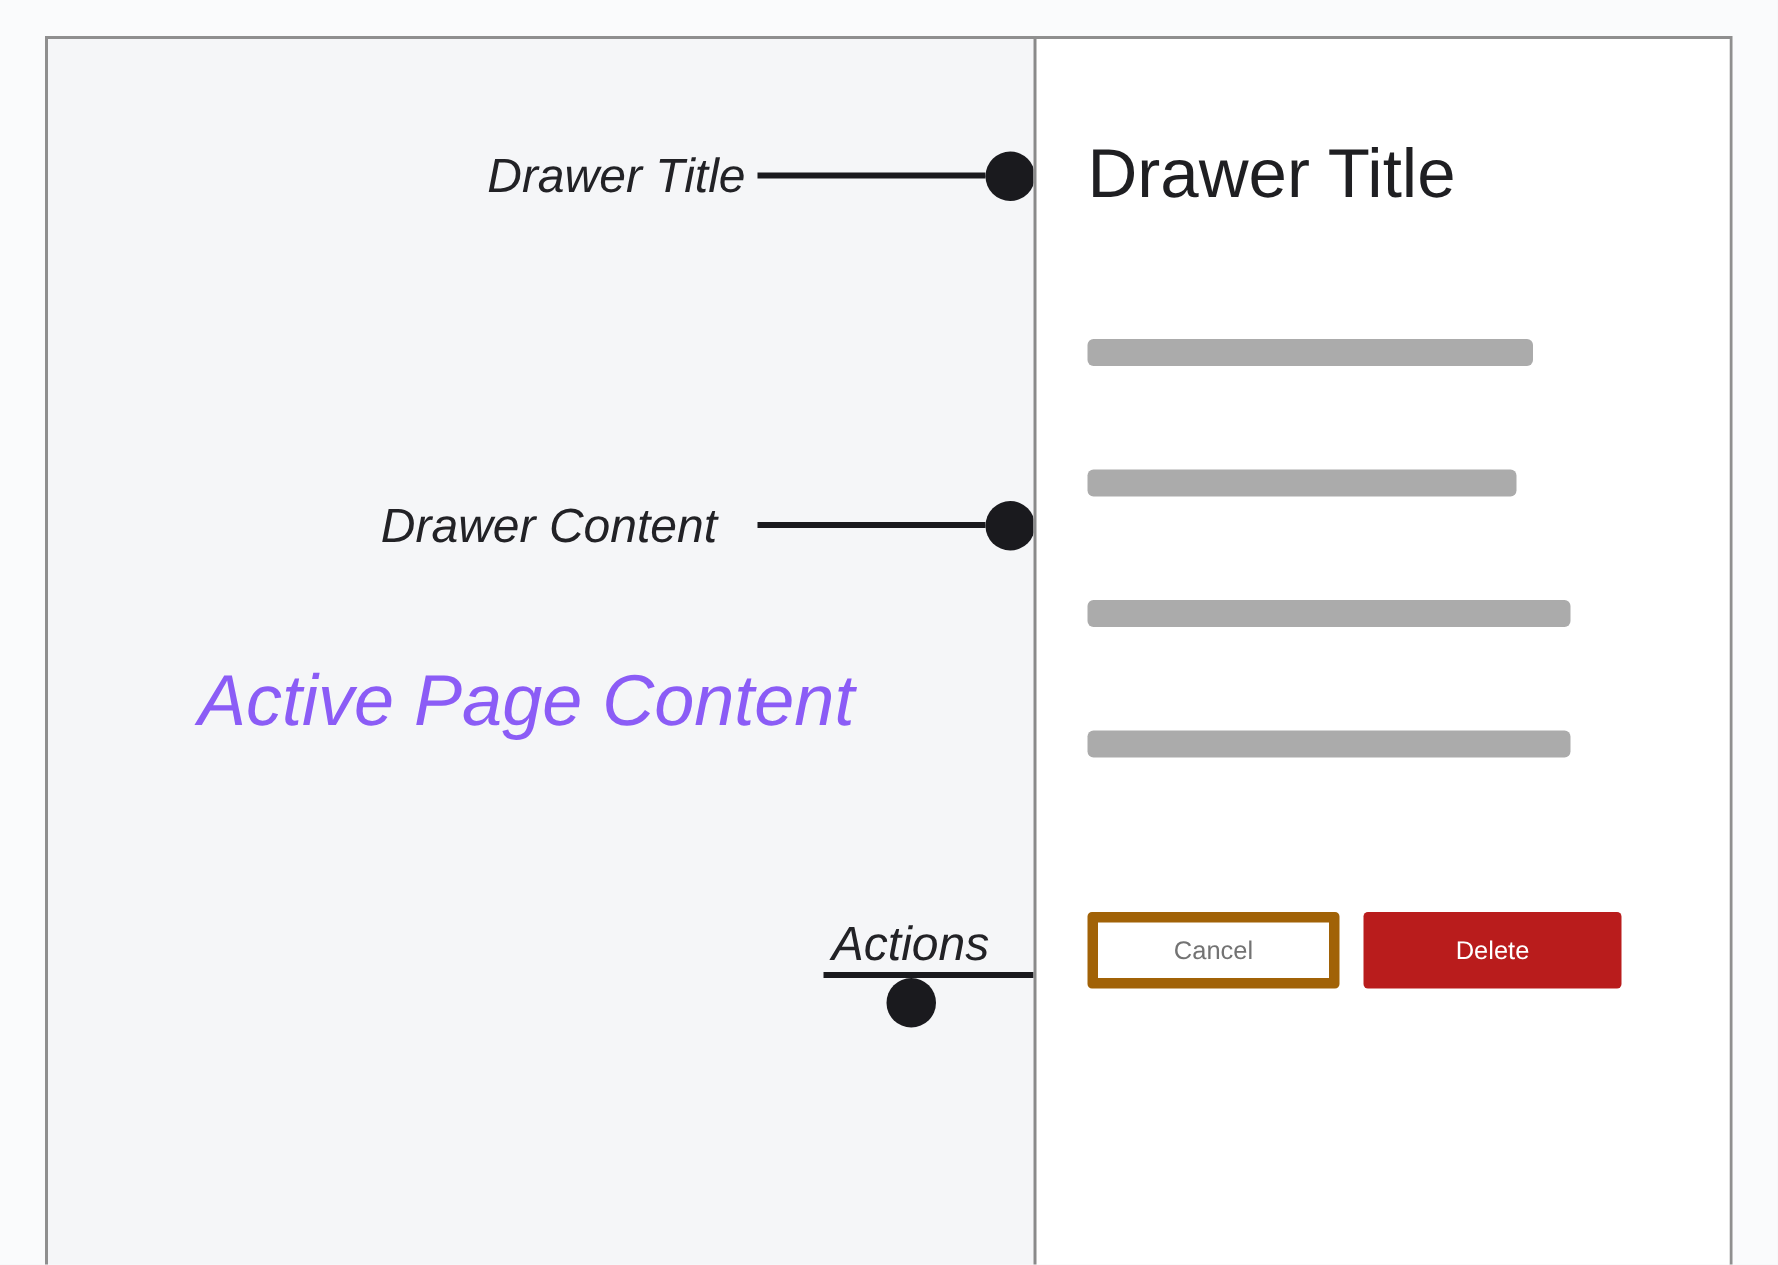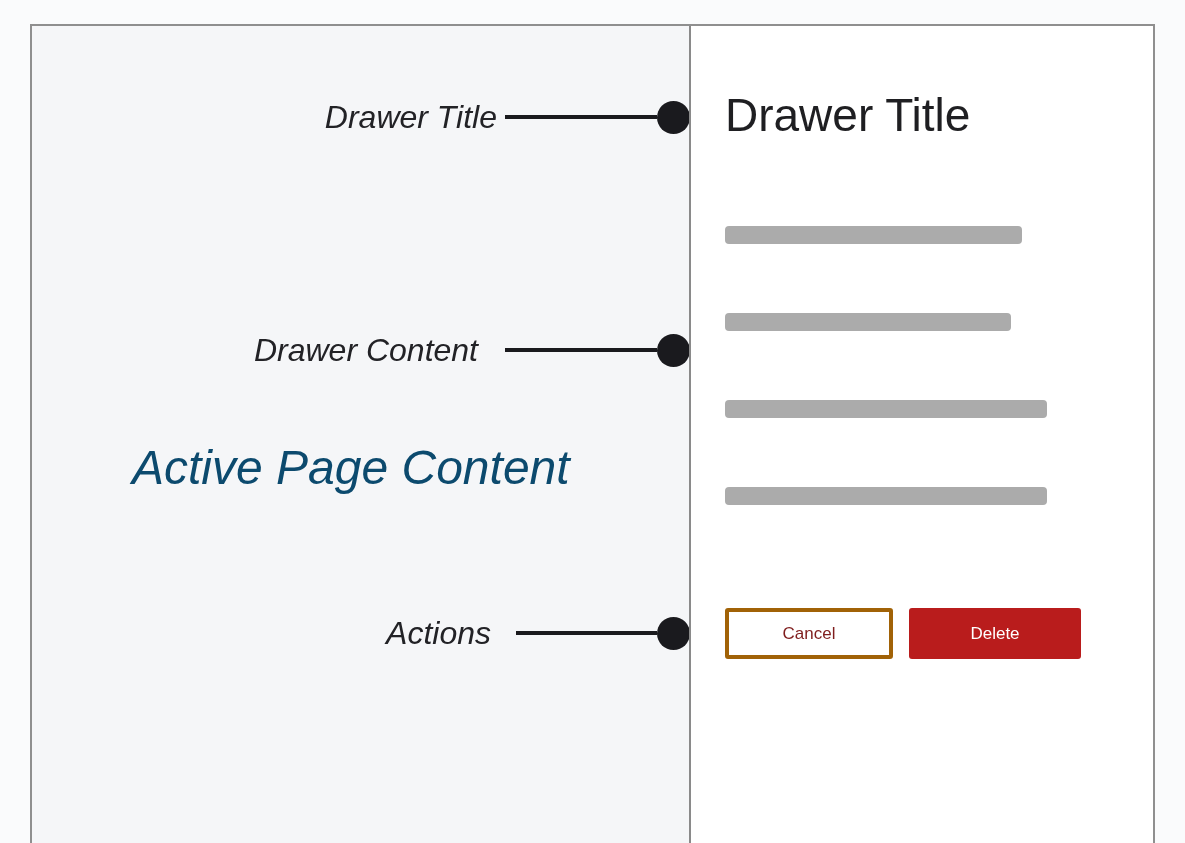--- a/index.html
+++ b/index.html
@@ -50,30 +50,30 @@
     width: 33px;
     height: 33px;
     border-radius: 50%;
     background: #1a1a1e;
     flex: 0 0 auto;
   }
   .annotation-title   { top: 69px; }
   .annotation-title   .conn { margin-left: 8px;  width: 152px; }
   .annotation-content { top: 292px; margin-top: 10px; }
   .annotation-content .conn { margin-left: 27px; width: 152px; }
-  .annotation-actions { top: 585px; }
+  .annotation-actions { top: 585px; flex-direction: column; }
   .annotation-actions .conn { margin-left: 25px; width: 141px; }
 
   .active-page-label {
     position: absolute;
     left: 100px;
     top: 414px;
     font-style: italic;
     font-size: 48px;
-    color: #0c4a6e;
+    color: #8b5cf6;
     white-space: nowrap;
   }
 
   
   .drawer {
     position: absolute;
     top: 0;
     right: 0;
     bottom: 0;
     width: 464px;
@@ -119,22 +119,22 @@
     font-size: 17px;
     cursor: pointer;
     display: flex;
     align-items: center;
     justify-content: center;
     padding: 0;
   }
   .btn-cancel {
     width: 168px;
     background: #ffffff;
-    border: 4px solid #a16207;
-    color: #7f1d1d;
+    border: 7px solid #a16207;
+    color: #737373;
   }
   .btn-delete {
     width: 172px;
     background: #b91c1c;
     border: none;
     color: #ffffff;
   }
 </style>
 </head>
 <body>

